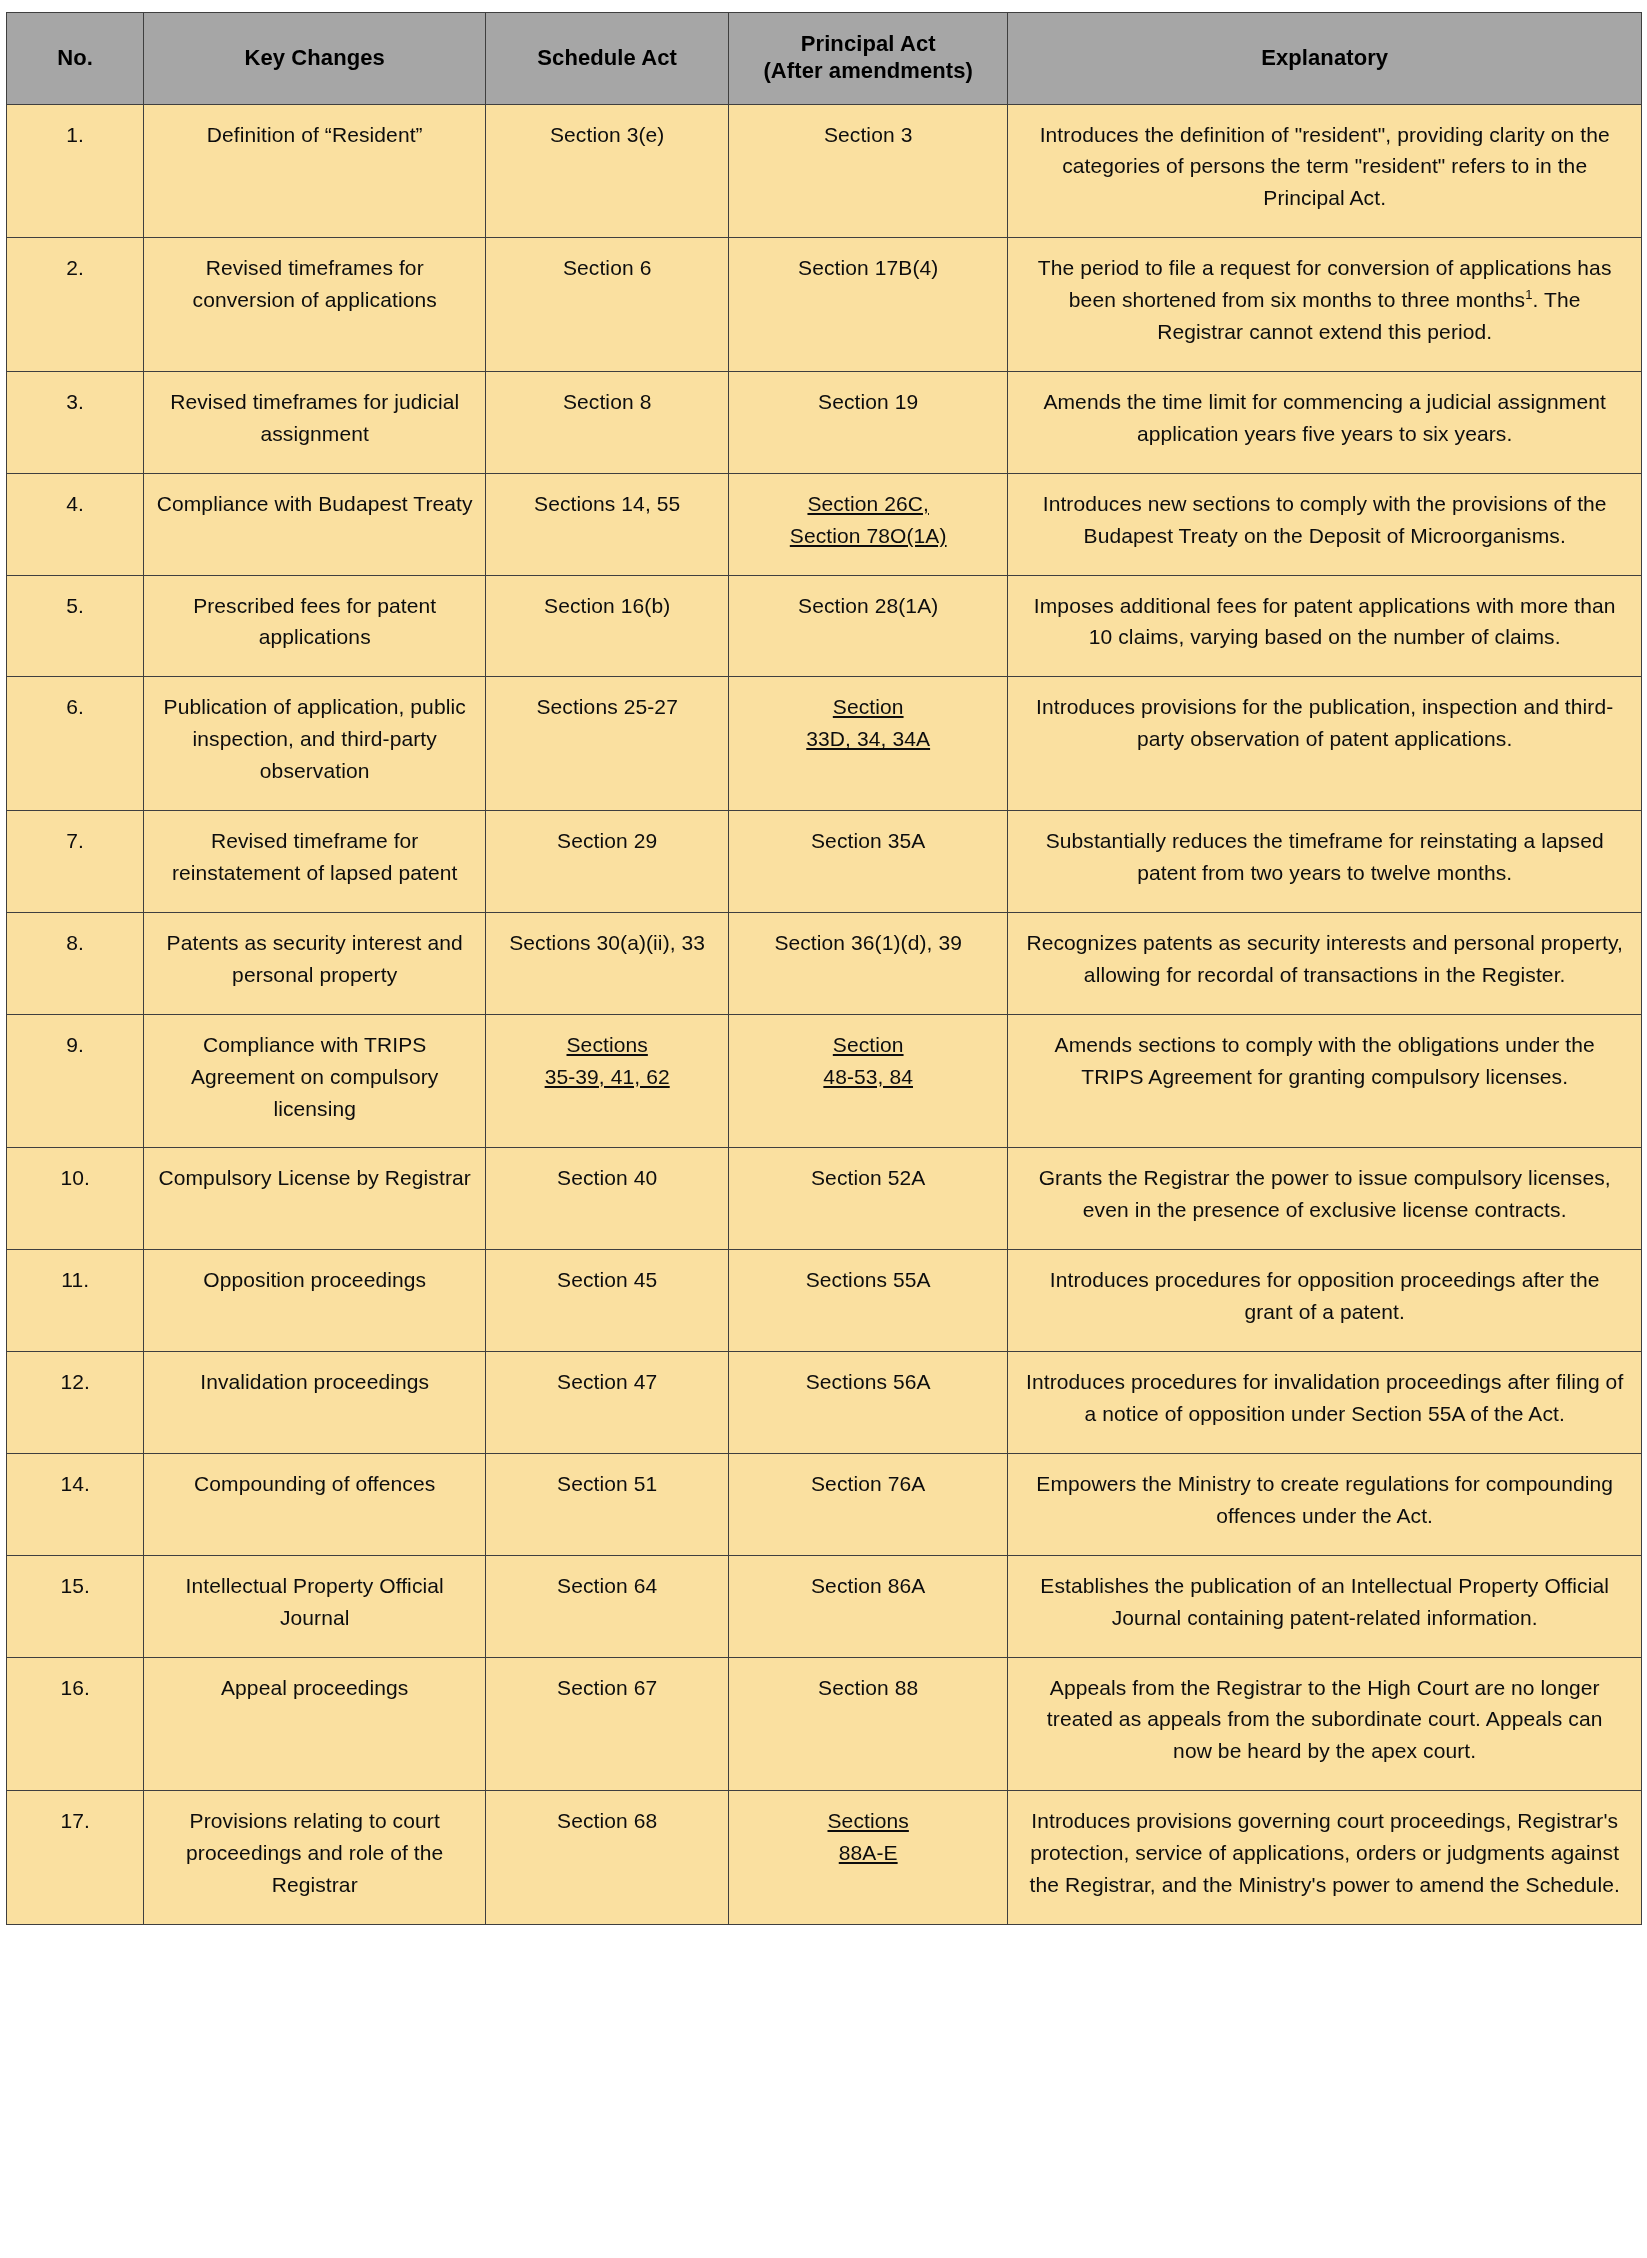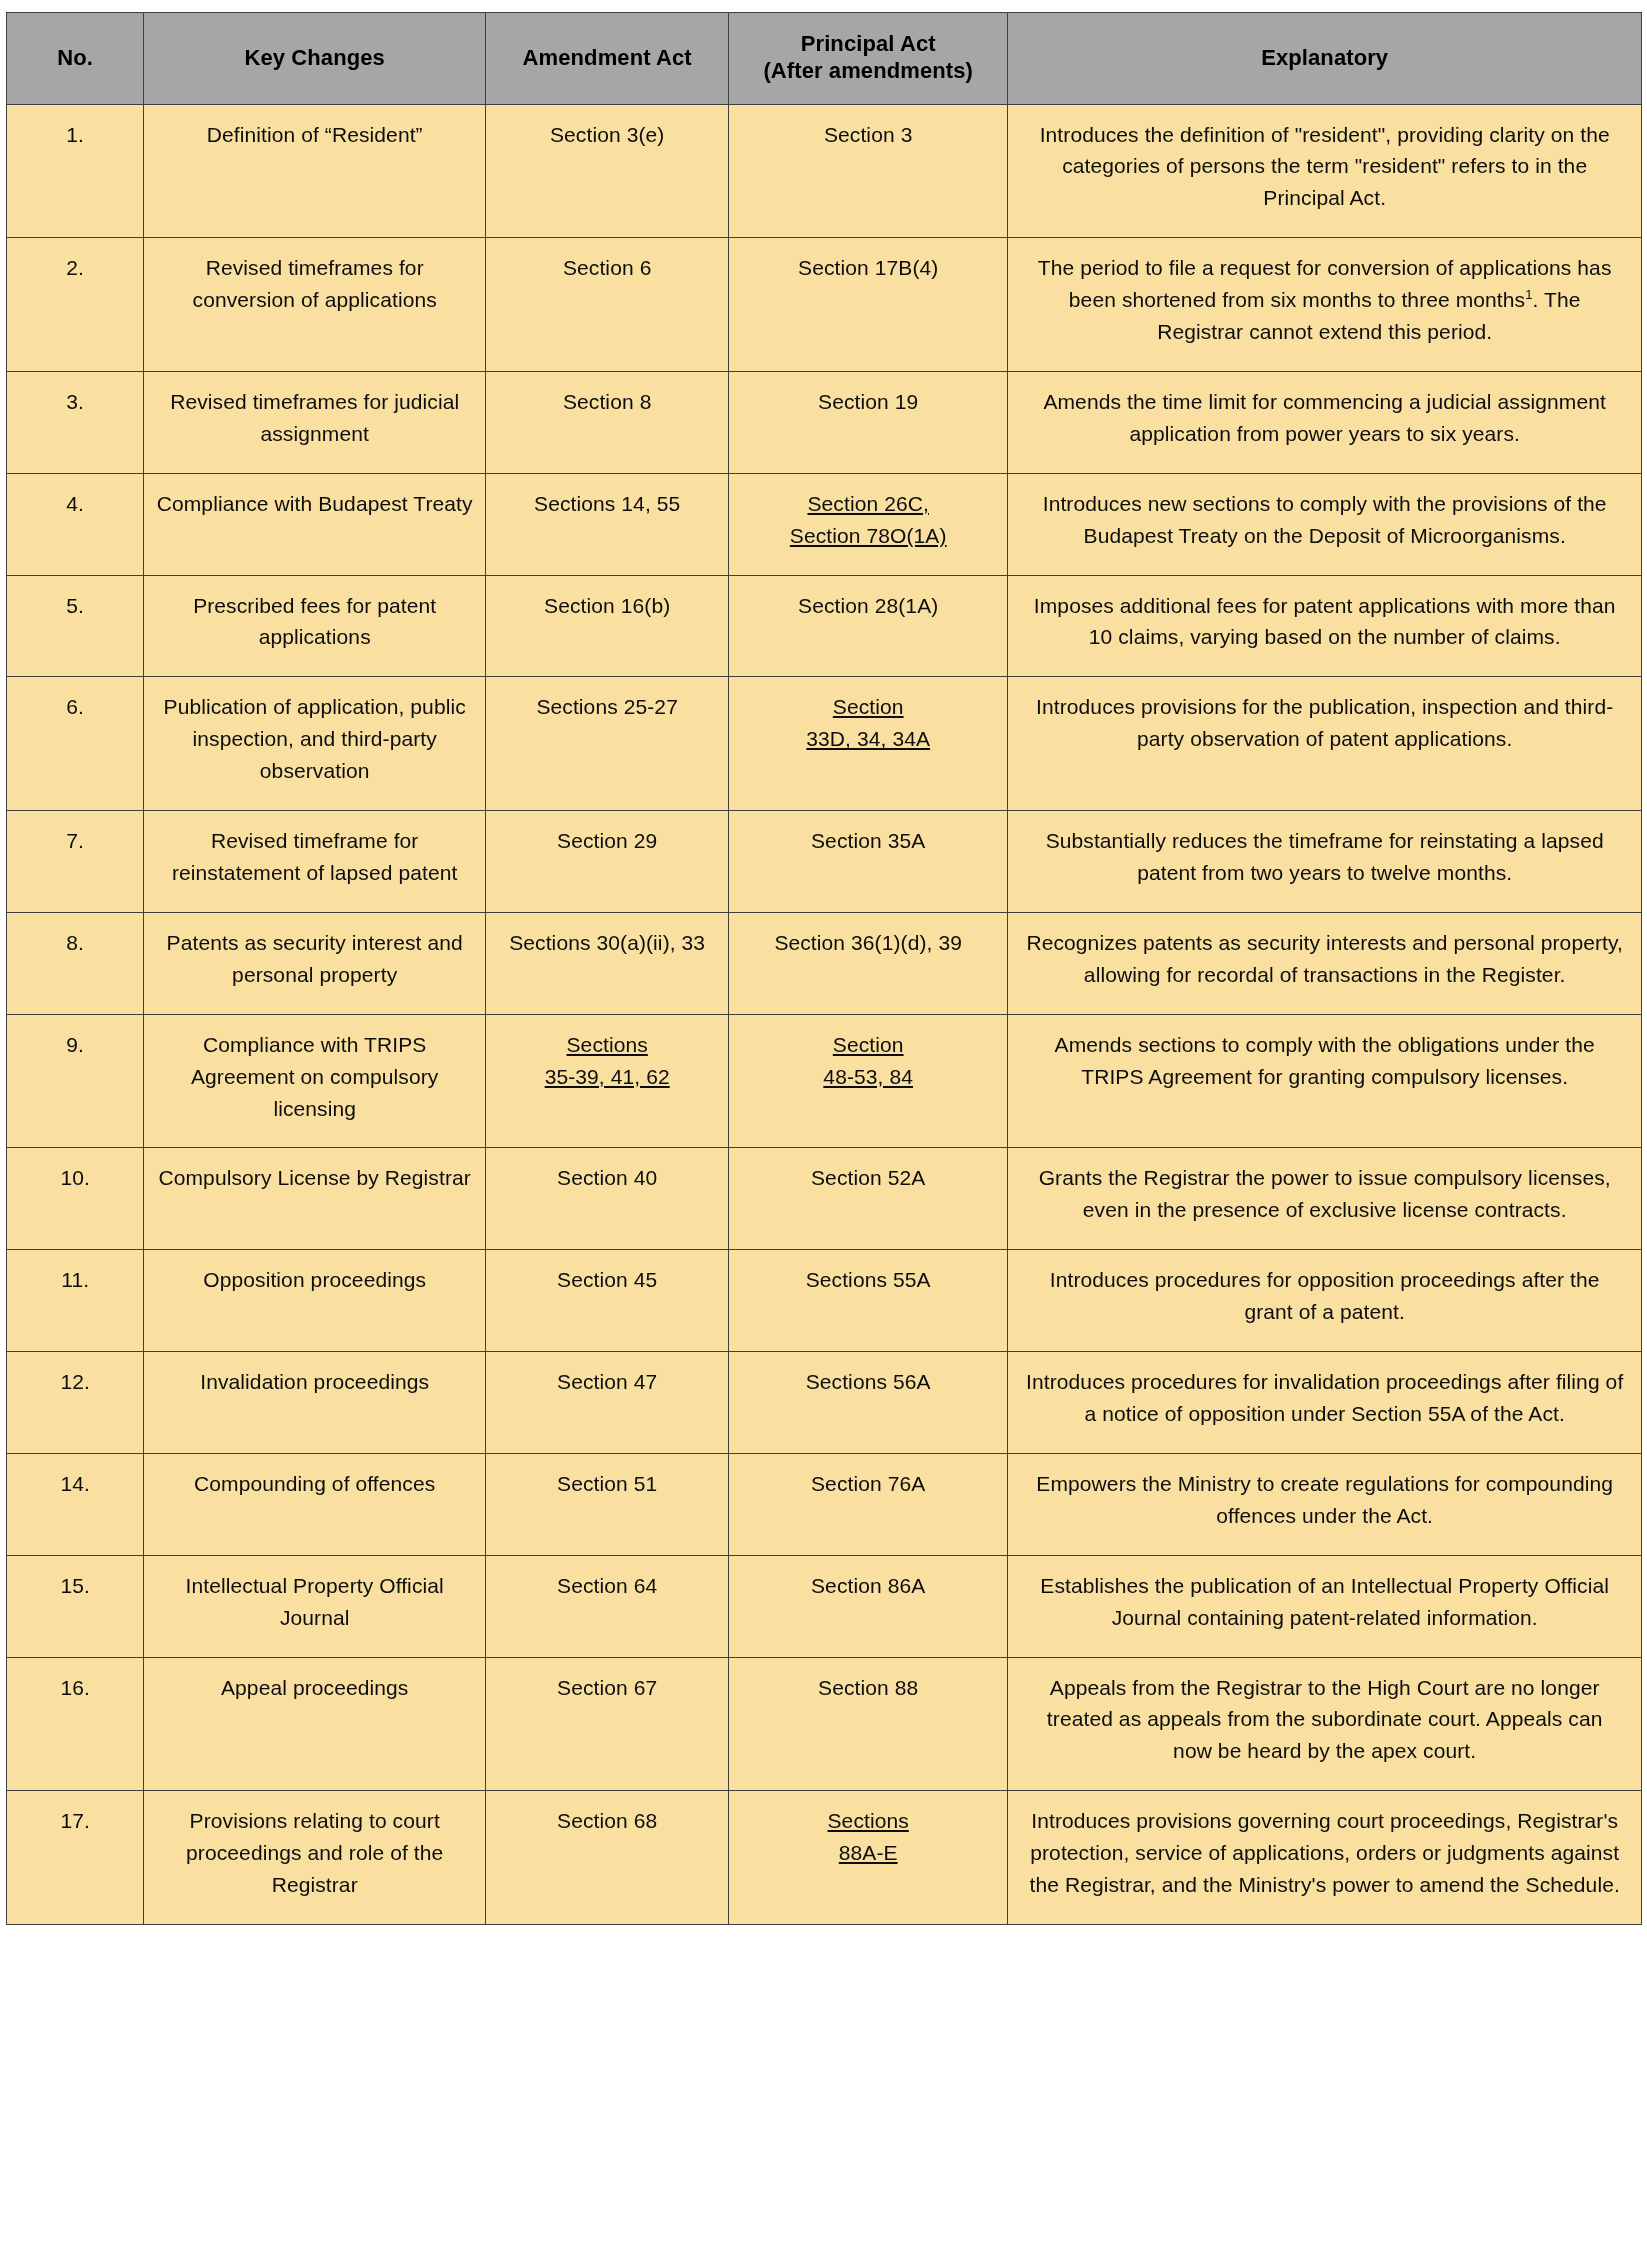--- a/index.html
+++ b/index.html
@@ -72,21 +72,21 @@
       <col class="c-no">
         <col class="c-key">
         <col class="c-amend">
         <col class="c-principal">
         <col class="c-expl">
     </colgroup>
     <thead>
       <tr>
         <th><span>No.</span></th>
         <th><span>Key Changes</span></th>
-        <th><span>Amendment Act</span></th>
+        <th><span>Schedule Act</span></th>
         <th>
             <span class="hdr-l2">Principal Act</span>
             <span class="hdr-l2">(After amendments)</span>
           </th>
         <th><span>Explanatory</span></th>
       </tr>
     </thead>
     <tbody id="tbody">
         <tr>
           <td class="col-no">1.</td>
@@ -100,21 +100,21 @@
           <td class="col-key">Revised timeframes for conversion of applications</td>
           <td class="col-amend">Section 6</td>
           <td class="col-principal">Section 17B(4)</td>
           <td class="col-expl">The period to file a request for conversion of applications has been shortened from six months to three months<sup>1</sup>. The Registrar cannot extend this period.</td>
         </tr>
         <tr>
           <td class="col-no">3.</td>
           <td class="col-key">Revised timeframes for judicial assignment</td>
           <td class="col-amend">Section 8</td>
           <td class="col-principal">Section 19</td>
-          <td class="col-expl">Amends the time limit for commencing a judicial assignment application from power years to six years.</td>
+          <td class="col-expl">Amends the time limit for commencing a judicial assignment application years five years to six years.</td>
         </tr>
         <tr>
           <td class="col-no">4.</td>
           <td class="col-key">Compliance with Budapest Treaty</td>
           <td class="col-amend">Sections 14, 55</td>
           <td class="col-principal">
             <span class="line">Section 26C,</span>
             <span class="line">Section 78O(1A)</span>
           </td>
           <td class="col-expl">Introduces new sections to comply with the provisions of the Budapest Treaty on the Deposit of Microorganisms.</td>

